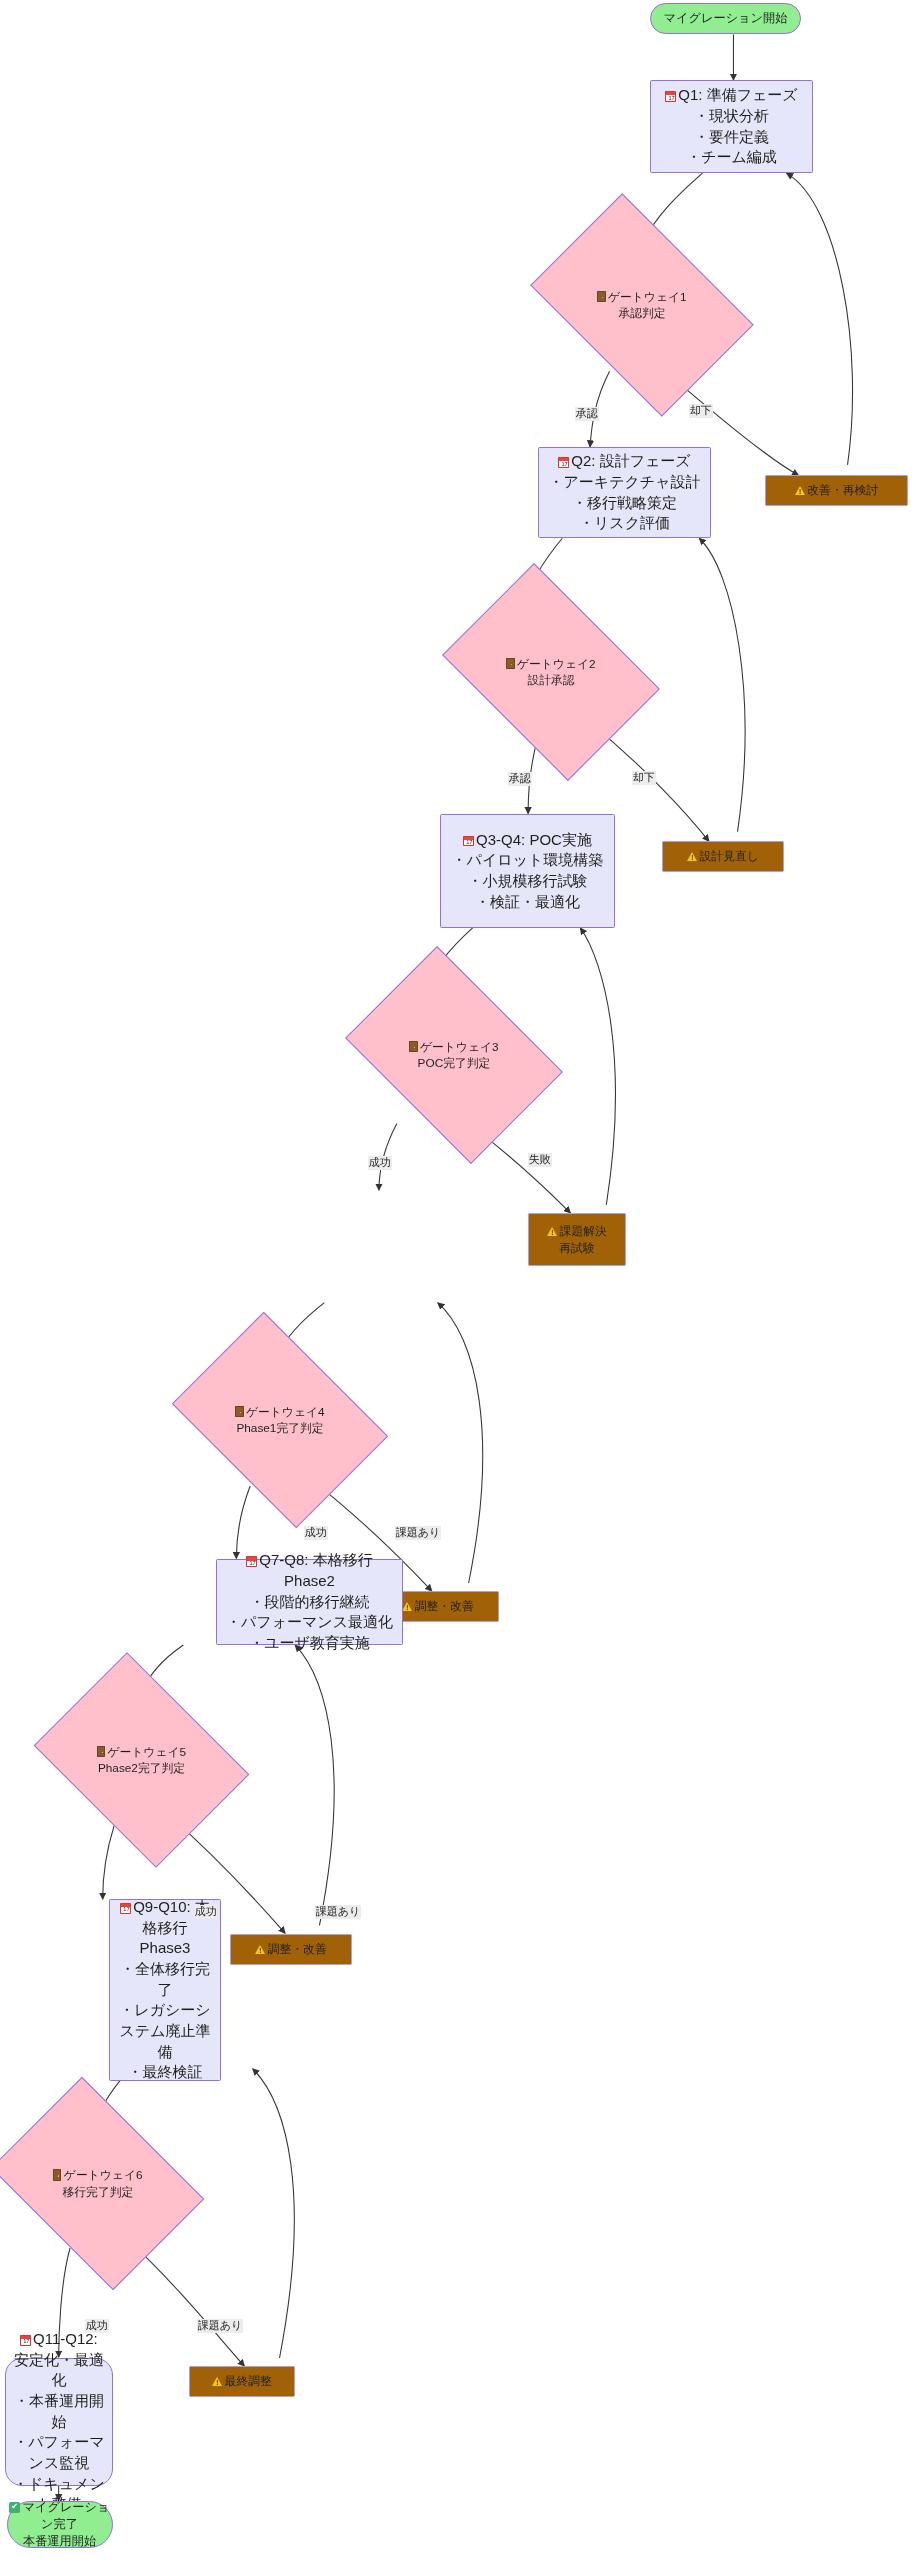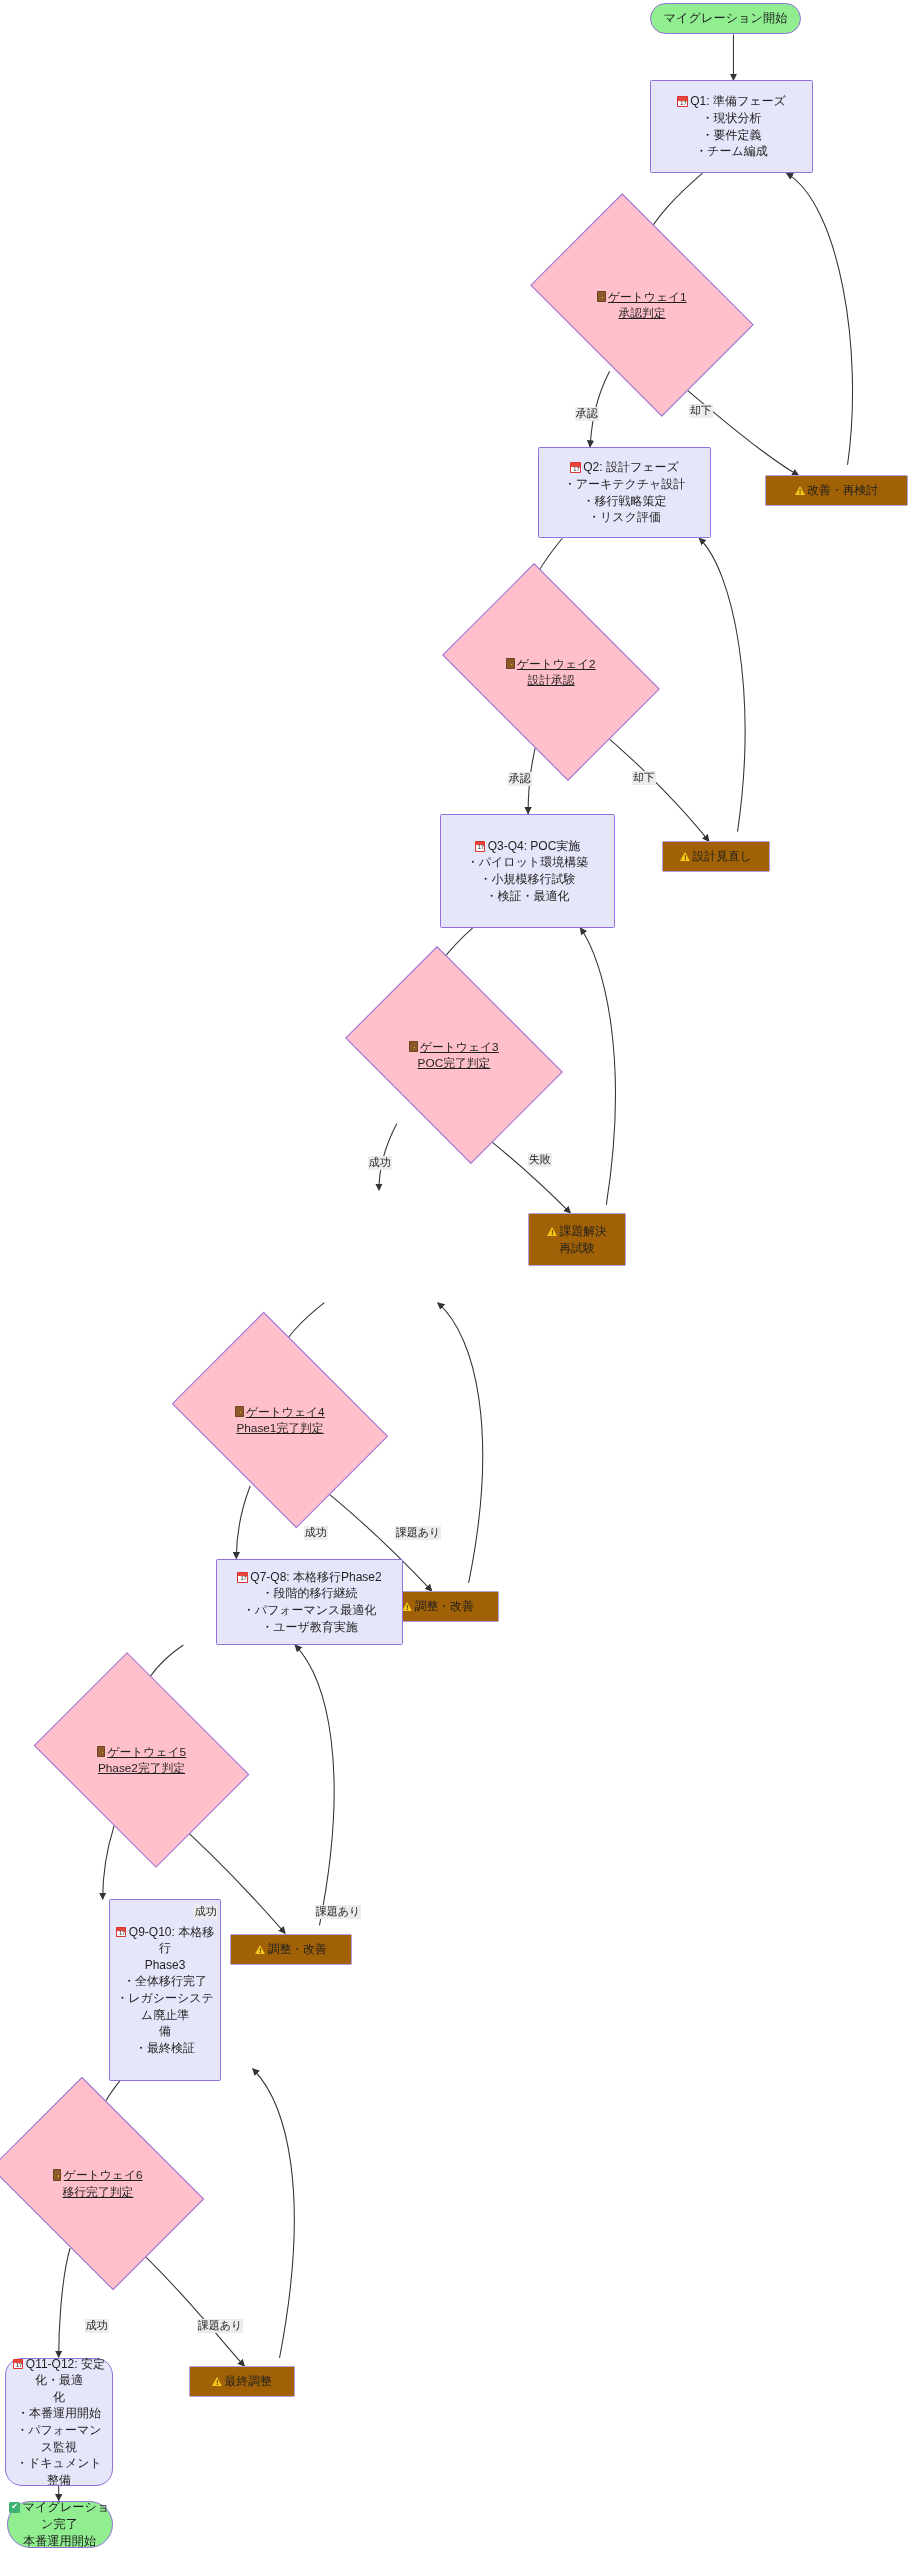--- a/index.html
+++ b/index.html
@@ -37,33 +37,32 @@
     background: #90ee90;
     border: 1.1px solid #9370db;
     border-radius: 814px;
     font-size: 12.2px;
   }
   
   .n-proc {
     background: #e6e6fa;
     border: 1.1px solid #9370db;
     border-radius: 1.6px;
-    font-size: 12px;
+    font-size: 15px;
   }
   
   .n-alert {
     background: #a16207;
     border: 1.1px solid #b39ddb;
     border-radius: 1.6px;
     font-size: 11.8px;
   }
   
   .n-gate {
     font-size: 11.8px;
-    text-decoration: underline;
   }
   .n-gate .diamond {
     position: absolute;
     top: 0; left: 0;
     width: 100%; height: 100%;
     background: #ffc0cb;
     border: 1.1px solid #9370db;
     transform: rotate(45deg);
     z-index: 0;
   }
@@ -206,21 +205,21 @@
   </div>
 
   <div class="node n-gate" style="left:462px; top:607px; width:178px; height:130px;text-align:center;">
     <div class="diamond"></div>
     <div class="gate-text">
       <div><span class="ico-door"></span><span>ゲートウェイ2</span></div>
       <div>設計承認</div>
     </div>
   </div>
 
-  <div class="node n-alert" style="left:662px; top:841px; width:108px; height:31px;">
+  <div class="node n-alert" style="left:662px; top:841px; width:122px; height:31px;">
     <span class="nlabel"><span class="ico-warn"></span><span>設計見直し</span></span>
   </div>
 
   <div class="node n-proc" style="left:440px; top:814px; width:175px; height:114px;">
     <div class="nbody">
       <div><span class="ico-cal"></span><span>Q3-Q4: POC実施</span></div>
       <div>・パイロット環境構築</div>
       <div>・小規模移行試験</div>
       <div>・検証・最適化</div>
     </div>

